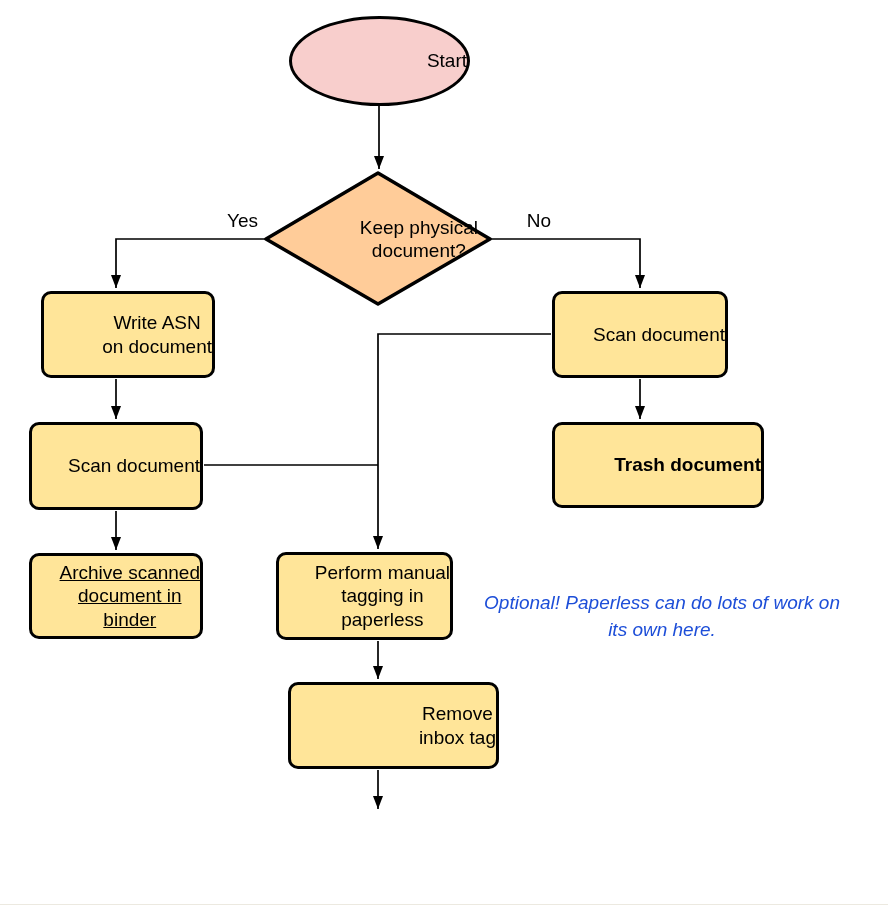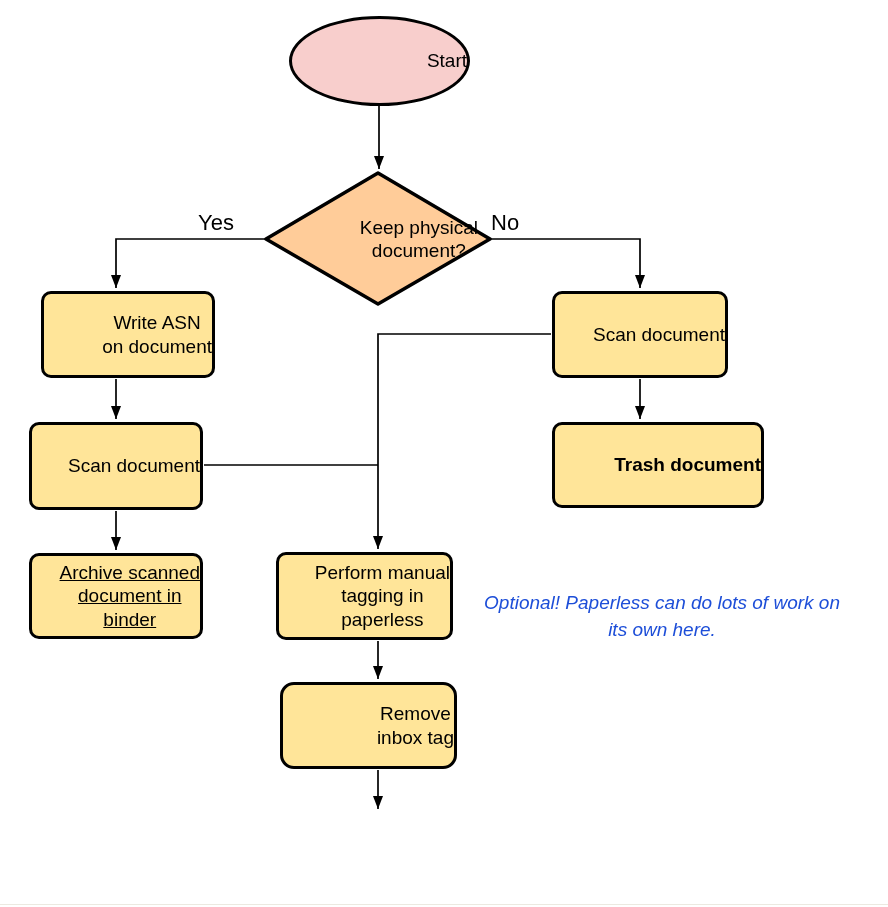--- a/index.html
+++ b/index.html
@@ -54,23 +54,23 @@
   .terminator {
     background: var(--node-terminator-fill, #F8CECC);
     border: 3.5px solid var(--stroke, #000000);
     border-radius: 50%;
   }
   .decision-label {
     background: transparent;
   }
   .edge-label {
     position: absolute;
-    font-size: 22px;
+    font-size: 19px;
     color: #000000;
-    text-align: left;
+    text-align: right;
   }
   .side-note {
     position: absolute;
     left: 461px;
     top: 589px;
     width: 402px;
     font-size: 19px;
     font-style: italic;
     line-height: 27px;
     color: #1d4ed8;
@@ -150,21 +150,21 @@
 
   <div class="node process" style="left:276px; top:552px; width:177px; height:88px;">
     <span>Perform manual
 tagging in
 paperless</span>
   </div>
 
   <div class="side-note">Optional! Paperless can do lots of work on
 its own here.</div>
 
-  <div class="node process" style="left:280px; top:682px; width:177px; height:87px;border-radius:14px;">
+  <div class="node process" style="left:288px; top:682px; width:211px; height:87px;">
     <span>Remove
 inbox tag</span>
   </div>
 
 
   <div class="page-edge"></div>
 
 </div>
 
 </body></html>

